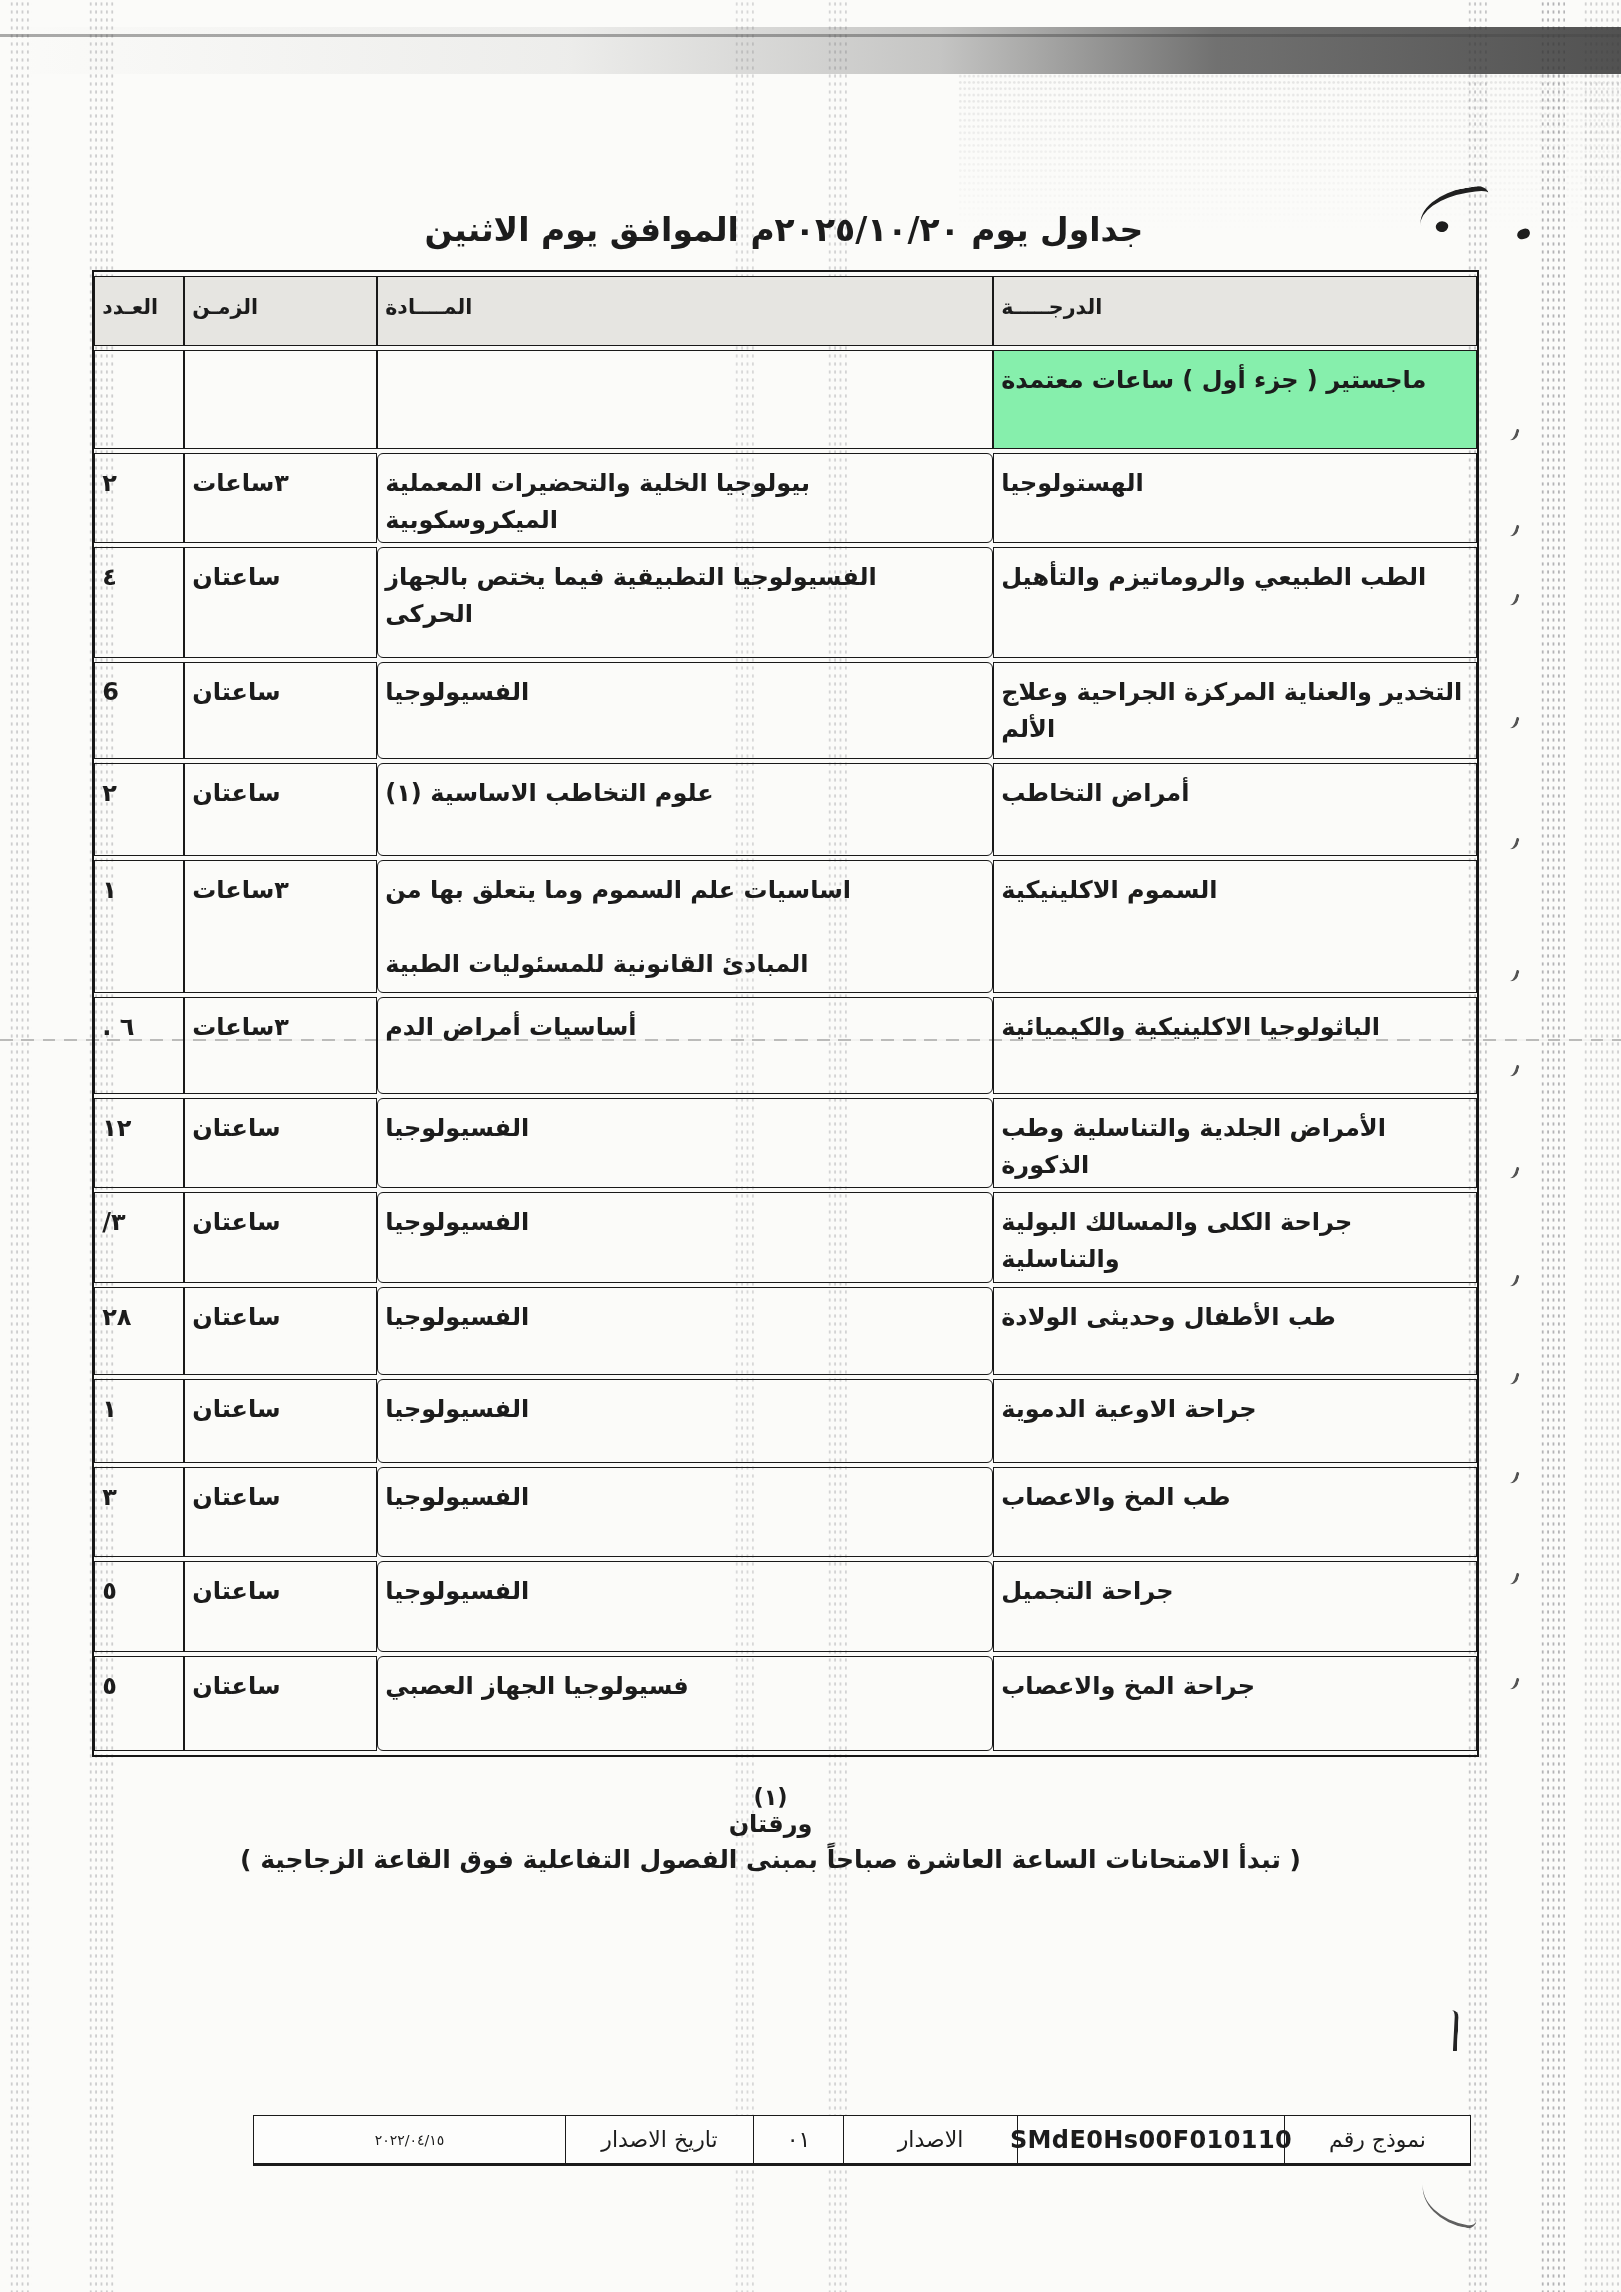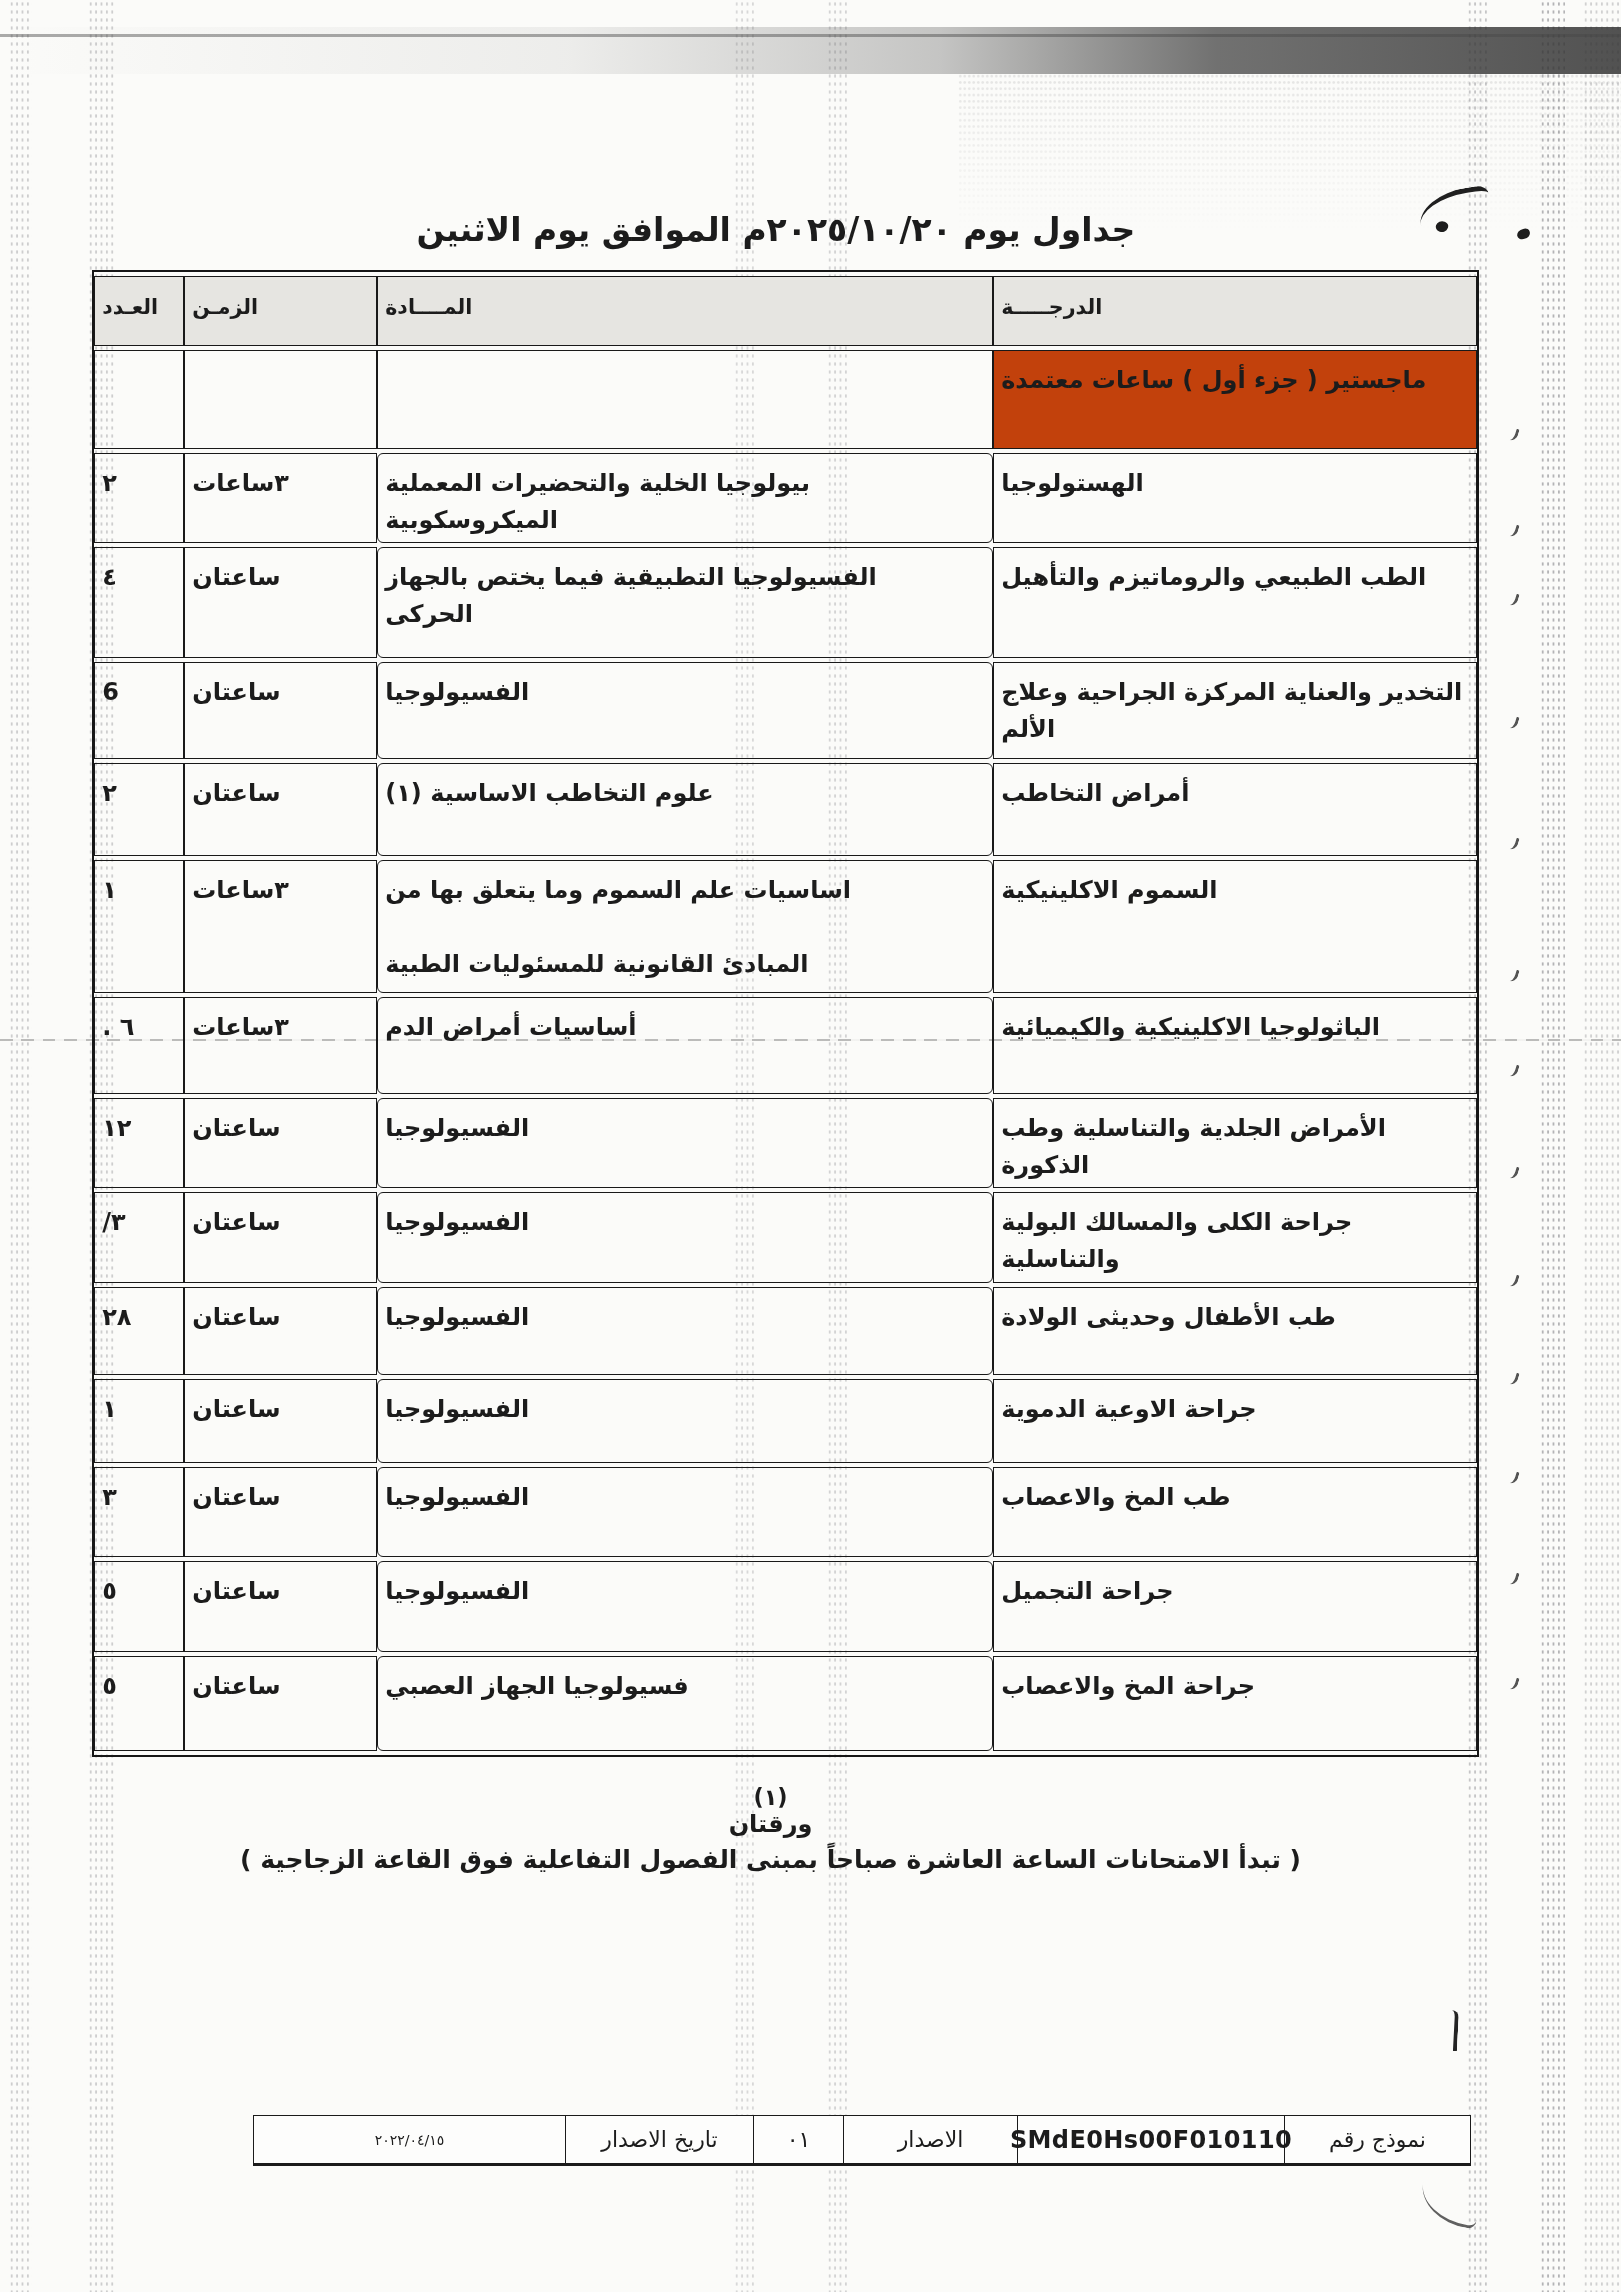--- a/index.html
+++ b/index.html
@@ -35,32 +35,32 @@
   .blob{position:absolute;background:#1d1d1d;border-radius:60% 40% 55% 45%;}
   .blob.d1{left:1436px;top:221px;width:11.6px;height:10.7px;transform:rotate(20deg);}
   .blob.d2{left:1517px;top:229px;width:12.5px;height:9.9px;transform:rotate(-12deg);}
   .pen-one{position:absolute;left:1445px;top:2010px;width:9px;height:41px;
     border-right:4.5px solid #242424;border-radius:0 7.2px 0 0;transform:rotate(3deg);}
   .squiggle{position:absolute;left:1420px;top:2183px;width:59px;height:39px;
     border-bottom:3.6px solid #3a3a3a;border-radius:0 0 15% 95%/0 0 25% 100%;transform:rotate(9deg);opacity:.8;}
   .tick{position:absolute;left:1508px;width:7.2px;height:13.4px;border-right:3.6px solid #2b2b2b;
     border-radius:0 0 8px 0;transform:rotate(16deg);opacity:.8;}
   
-  .title{position:absolute;top:210px;left:84px;width:1384px;text-align:center;
+  .title{position:absolute;top:210px;left:92px;width:1384px;text-align:center;
     font-size:33px;font-weight:900;direction:rtl;letter-spacing:0.4px;}
   
   table.sched{position:absolute;top:270px;left:92px;width:1384px;direction:rtl;
     border-collapse:separate;border-spacing:0 4.5px;border:2.7px solid #161616;table-layout:fixed;}
   table.sched td,table.sched th{border:1.8px solid #191919;vertical-align:top;
     text-align:left;font-weight:bold;padding:10.7px 7.2px 0;font-size:24px;line-height:1.55;
     overflow:hidden;}
   table.sched th{background:#e6e5e1;font-size:20.6px;font-weight:700;padding-top:18px;line-height:1.2;}
   col.c-degree{width:484px;}col.c-subject{width:616px;}col.c-time{width:193px;}col.c-count{width:90px;}
   td.subject{white-space:pre-line;border-radius:6px;}
-  td.group-degree{background:#c2410c;text-align:right;padding-right:30px;padding-top:25px;margin-top:40px;}
+  td.group-degree{background:#86efac;text-align:right;padding-right:30px;padding-top:25px;margin-top:40px;}
   td.deg-small{font-size:19px;padding-top:19.7px;line-height:1.4;}
   td.count{font-size:22.4px;padding-top:9px;}
   td.time{padding-top:10.7px;margin-top:20px;}
   
   .footnote{position:absolute;top:1784px;left:224px;width:1093px;text-align:center;
     direction:rtl;font-weight:bold;}
   .fn-marker{display:block;font-size:22.4px;margin-bottom:0;}
   .fn-line1{display:block;font-size:24px;margin-bottom:7.2px;}
   .fn-line2{display:block;font-size:25px;}
   

